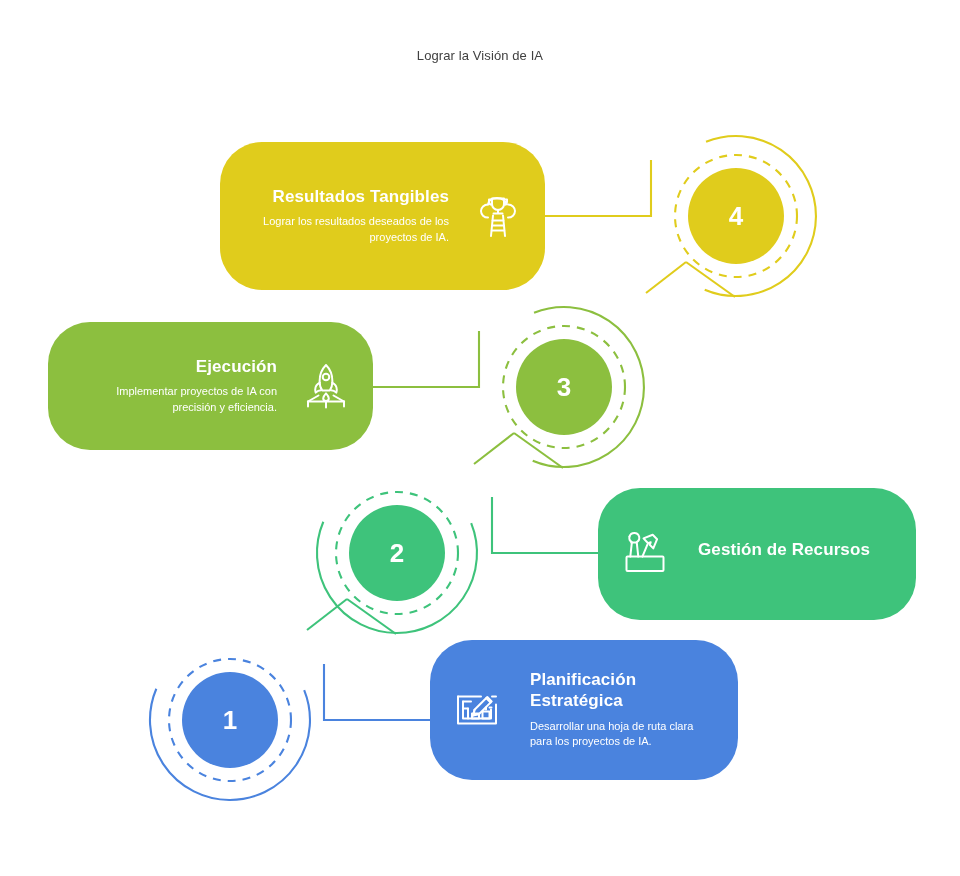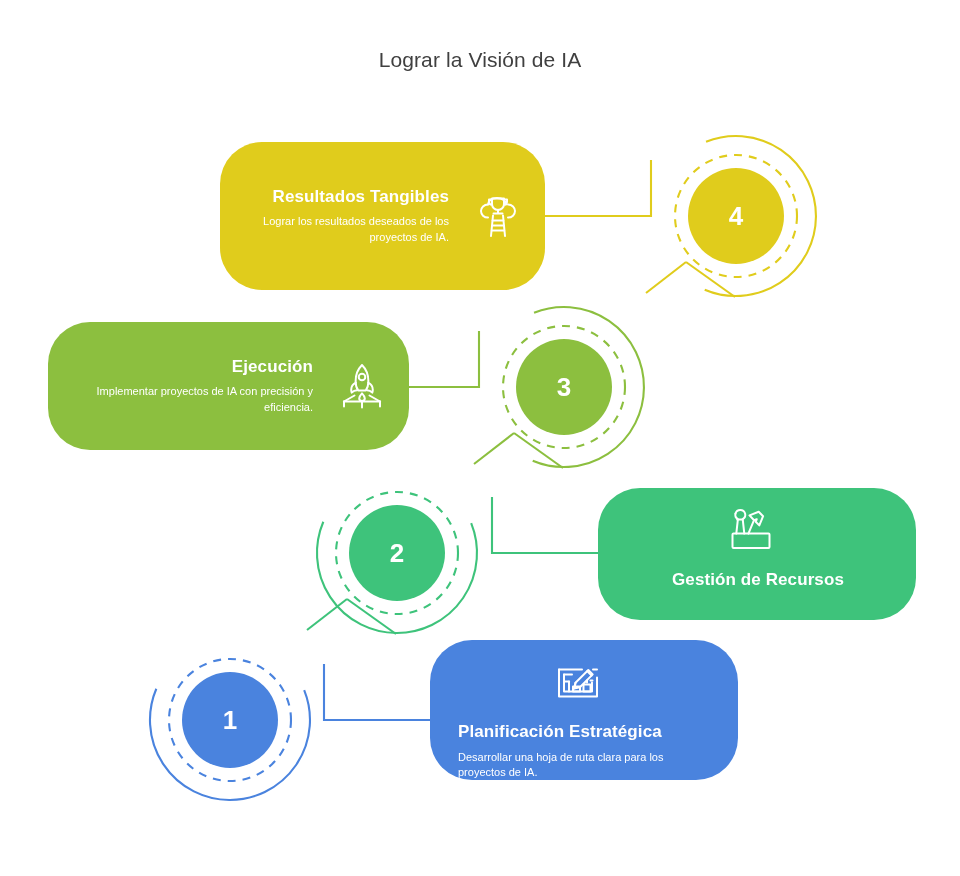--- a/index.html
+++ b/index.html
@@ -19,21 +19,21 @@
     overflow: hidden;
   }
 
   
   .chart-title {
     position: absolute;
     left: 0;
     top: 48px;
     width: 960px;
     text-align: center;
-    font-size: 21px;
+    font-size: 13px;
     color: #404040;
     letter-spacing: 0.1px;
   }
 
   
   #connectors {
     position: absolute;
     left: 0;
     top: 0;
     width: 960px;
@@ -50,21 +50,21 @@
     align-items: center;
     color: #ffffff;
     overflow: hidden;
     gap: 10px;
   }
   .card.align-right {
     flex-direction: row;
     padding: 14px 18px 14px 26px;
   }
   .card.align-left {
-    flex-direction: column;
+    flex-direction: row;
     padding: 14px 26px 14px 18px;
   }
   .card-text {
     flex: 1 1 auto;
     min-width: 0;
   }
   .card.align-right .card-text { text-align: right; padding-right: 4px; }
   .card.align-left  .card-text { text-align: left;  padding-left: 10px; }
 
   .card-title {
@@ -181,21 +181,21 @@
 
         <path d="M23 27.5L21 48"></path>
         <path d="M33 27.5L35 48"></path>
         <path d="M22.6 32.5h10.8"></path>
         <path d="M22.2 37.5h11.6"></path>
         <path d="M21.8 42.5h12.4"></path>
       </svg>
     </div>
   </div>
 
-  <div class="card align-right" style="left:48px; top:322px; width:361px; height:128px; background:#8CBF3F;">
+  <div class="card align-right" style="left:48px; top:322px; width:325px; height:128px; background:#8CBF3F;">
     <div class="card-text">
       <div class="card-title">Ejecución</div>
       <div class="card-desc">Implementar proyectos de IA con precisión y eficiencia.</div>
     </div>
     <div class="card-icon">
       <svg width="56" height="56" viewBox="0 0 56 56" fill="none" stroke="#ffffff" stroke-width="2" stroke-linecap="round" stroke-linejoin="round">
 
         <path d="M28 7c4.4 4.4 6.4 10.4 6.4 16.2 0 3.6-.9 6.8-2.6 9.2h-7.6c-1.7-2.4-2.6-5.6-2.6-9.2C21.6 17.4 23.6 11.4 28 7z"></path>
         <circle cx="28" cy="19" r="3.3"></circle>
 

